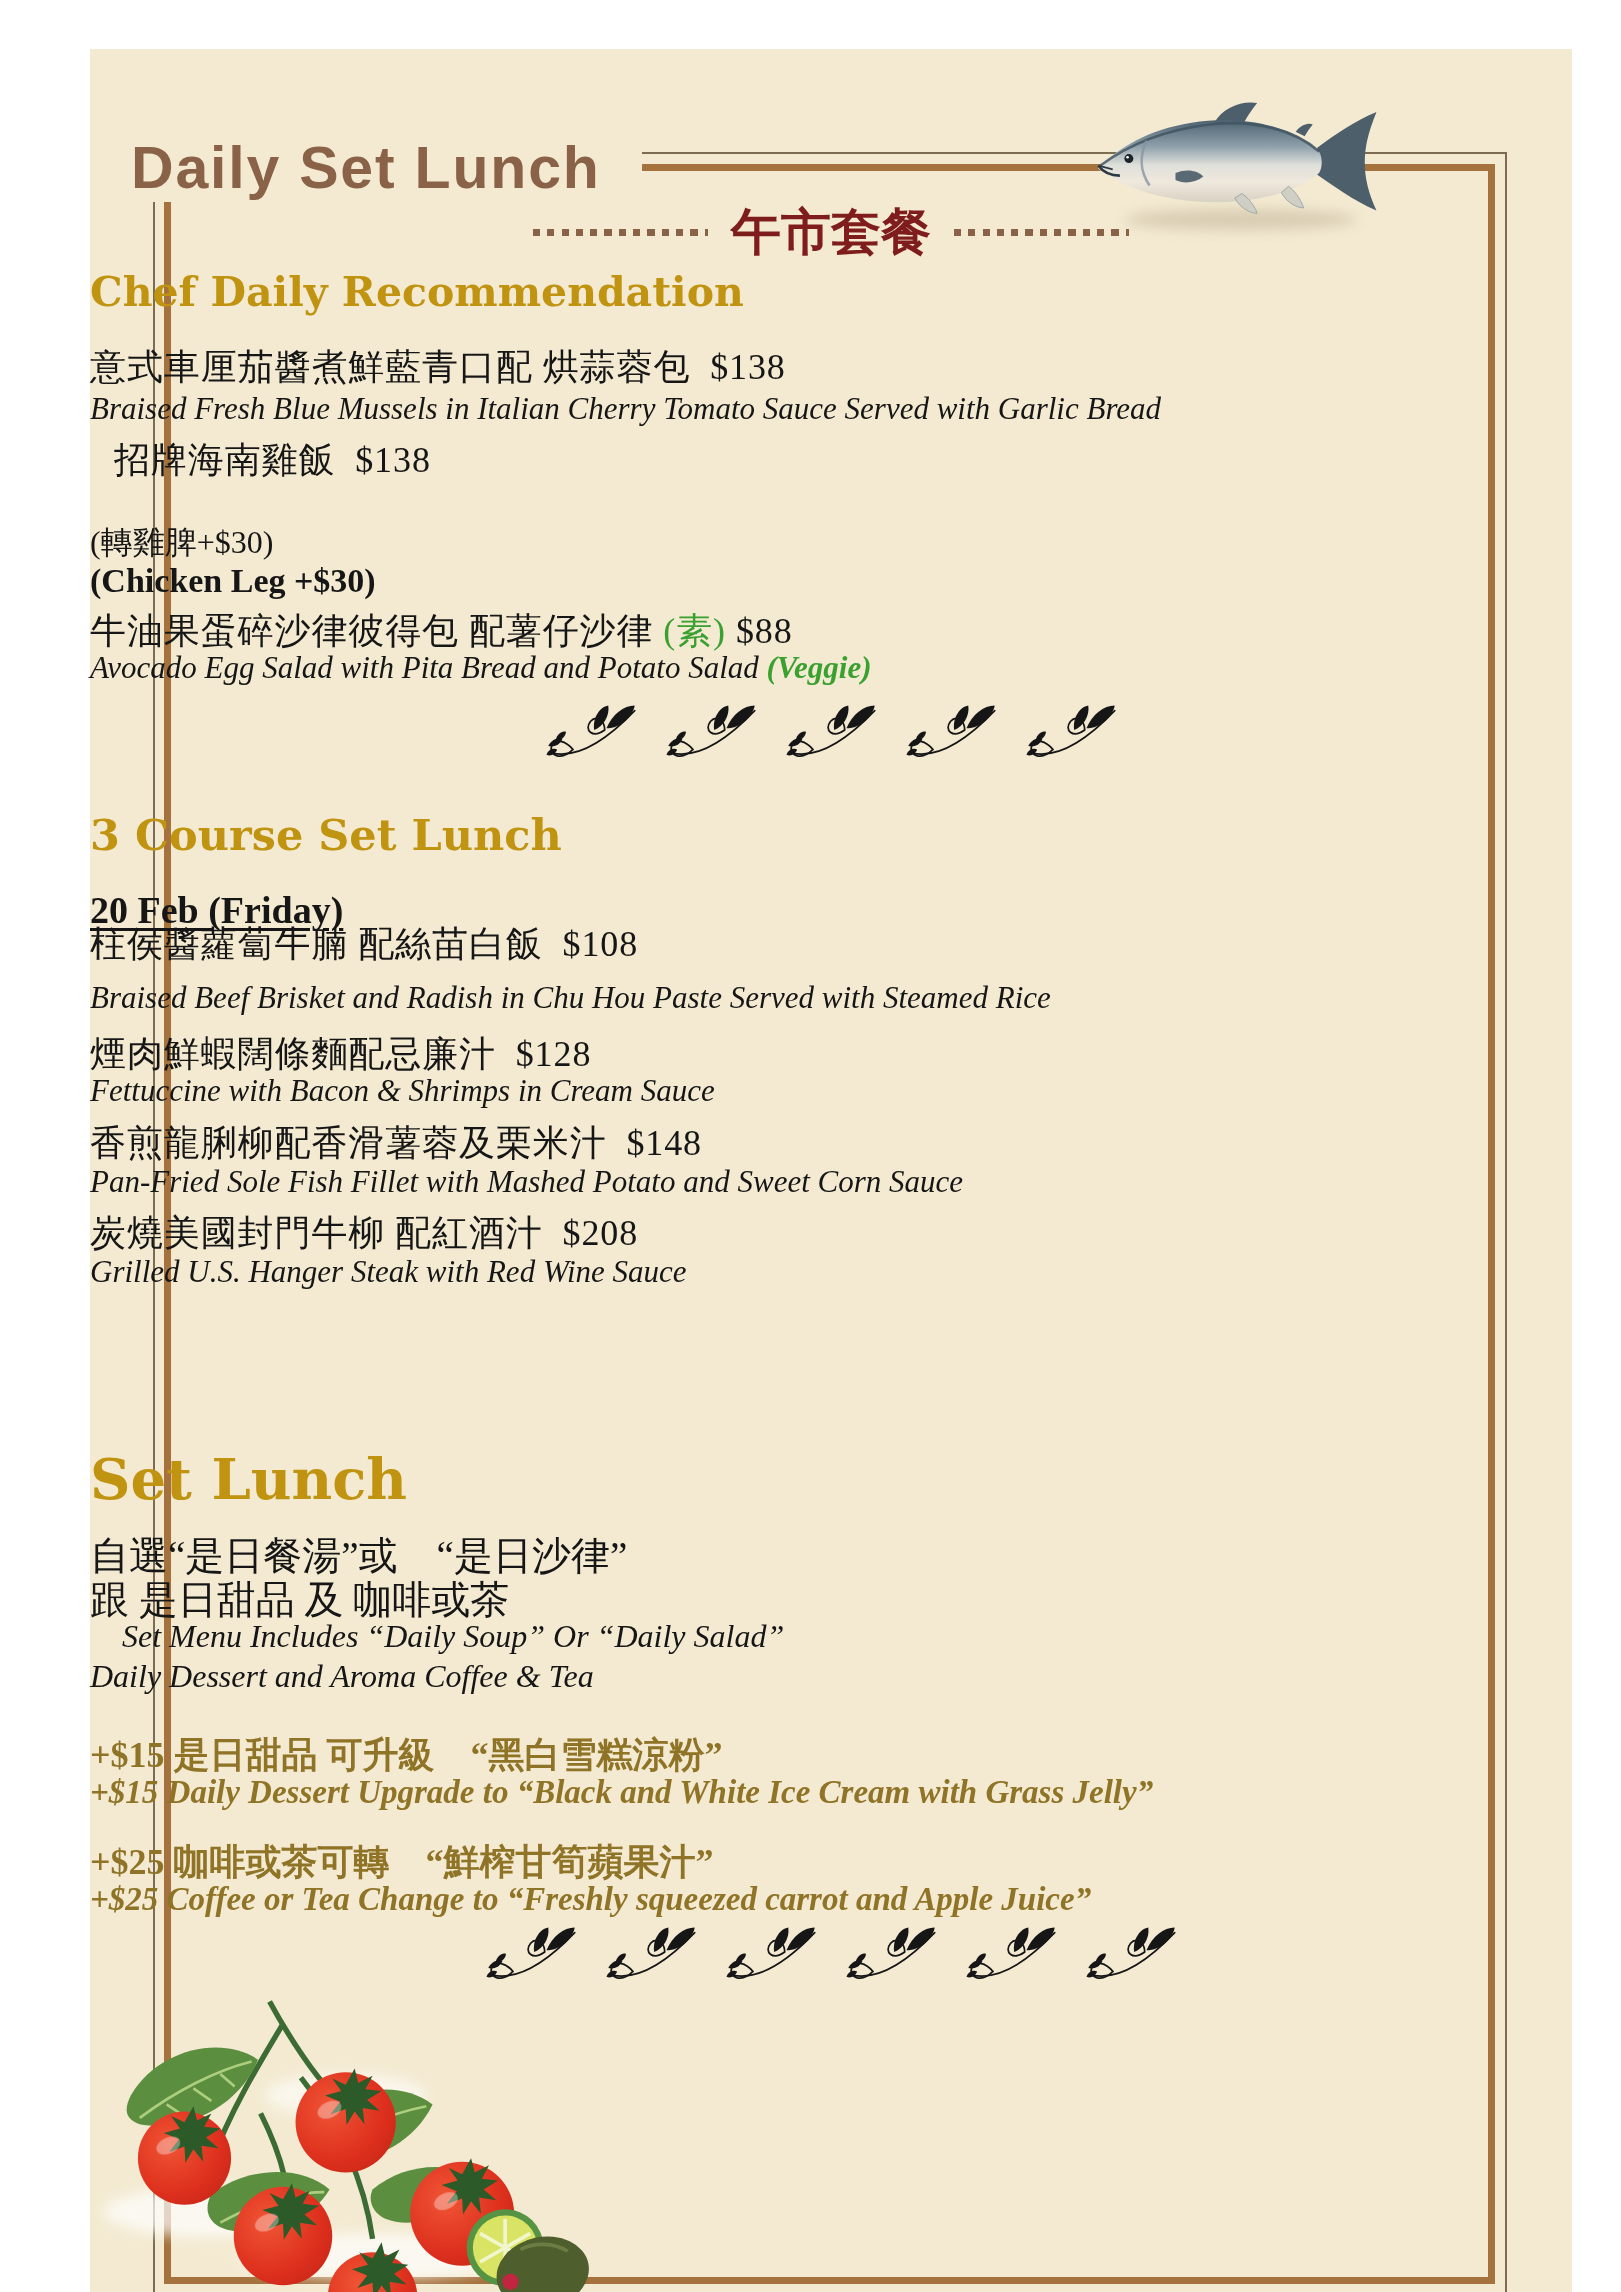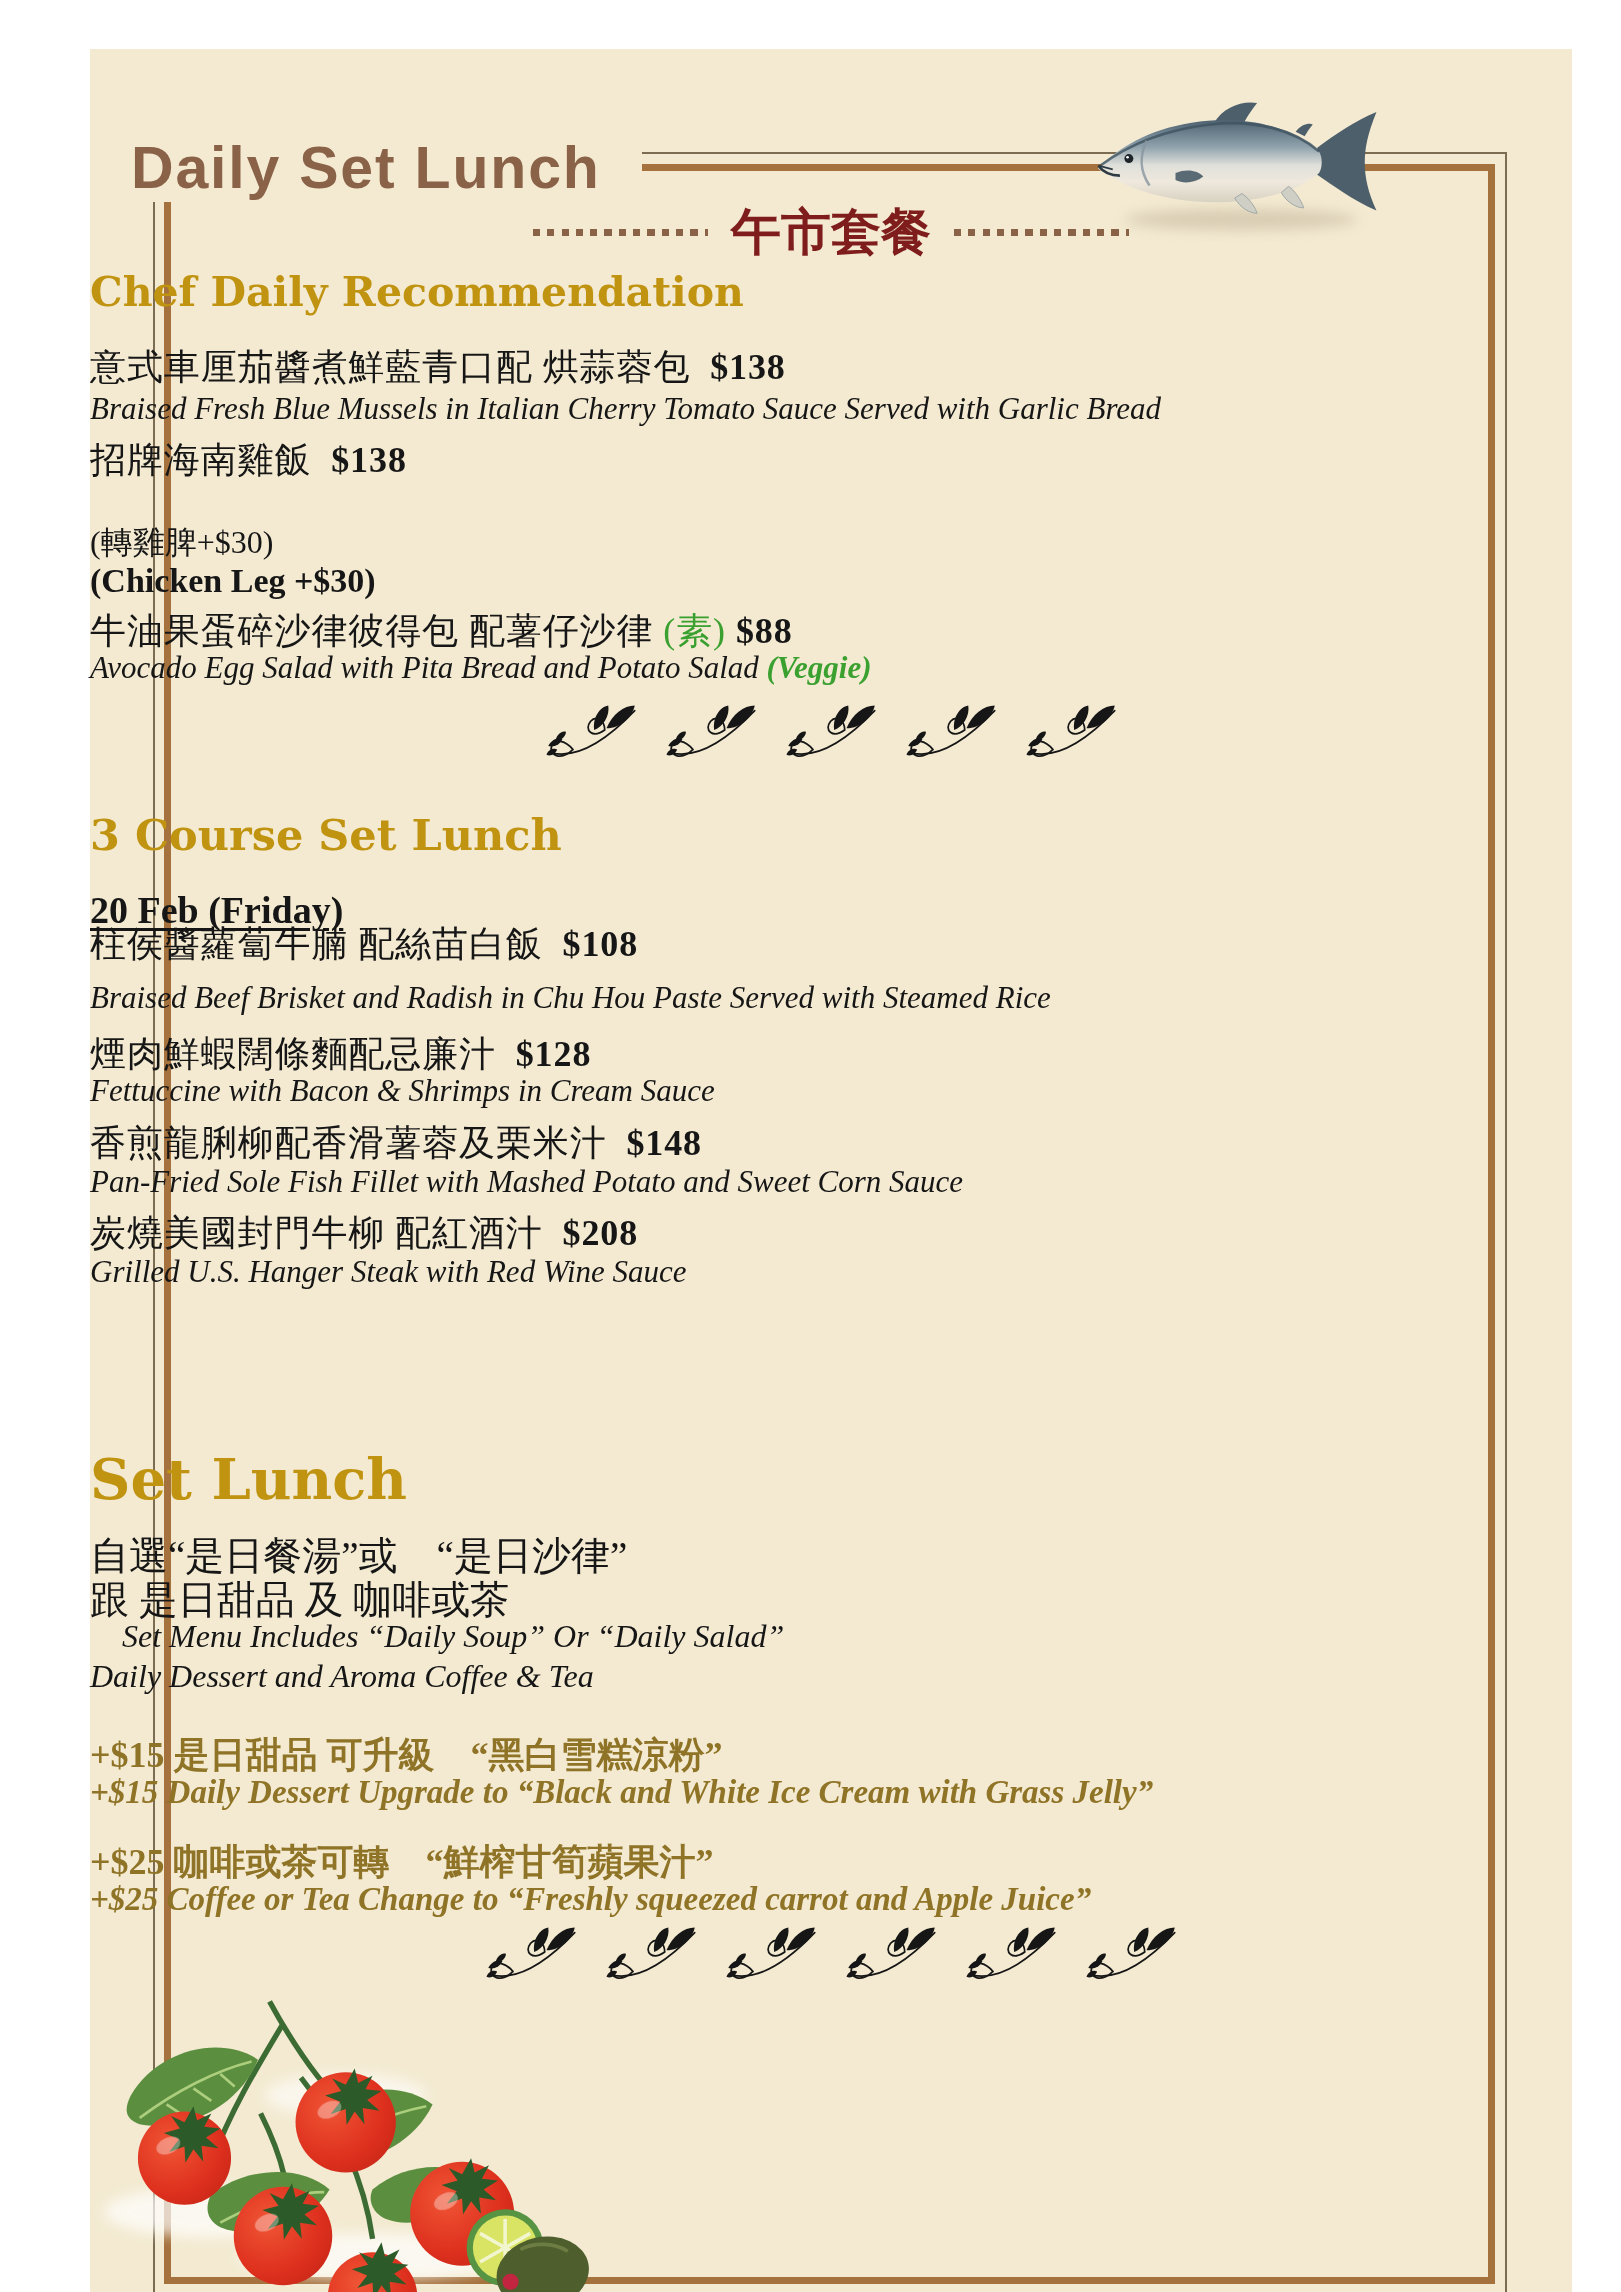--- a/index.html
+++ b/index.html
@@ -12,21 +12,21 @@
   
   .title-wrap{top:85px; z-index:6;}
   .title-wrap .title{display:inline-block; background:#f3ead1; padding:0 41px; font-family:"Liberation Sans", sans-serif; font-weight:bold; font-size:59px; color:#8a6248; letter-spacing:1.8px;}
   .subtitle-wrap{top:150px; z-index:6; display:flex; justify-content:center; align-items:center; gap:23px;}
   .subtitle-zh{font-size:50px; color:#7f1d1d; font-weight:bold;}
   .dotted-rule{width:175px; height:7.2px; background:repeating-linear-gradient(90deg,#8a6248 0 7.2px, transparent 7.2px 14.3px);}
   .gold-heading{font-family:"DejaVu Serif", serif; font-weight:bold; color:#c09310;}
   .chef-heading{top:219px; font-size:41px;}
   .zh-line{font-size:36px; letter-spacing:0.9px;}
   .en-line{font-family:"Liberation Serif", serif; font-style:italic; font-size:31px;}
-  .price{font-family:"Liberation Serif", serif; font-weight:bold; font-style:normal;margin-top:20px;}
+  .price{font-family:"Liberation Serif", serif; font-weight:normal; font-style:normal;margin-top:20px;}
   .note-zh{font-size:32px;}
   .note-en{font-size:34px; font-weight:bold;}
   .green{color:#3aa02f;}
   .three-heading{top:761px; font-size:43px;}
   .date-line{top:839px; font-size:38px; font-weight:bold; text-decoration:underline; text-decoration-thickness:2.7px; text-underline-offset:5.4px;}
   .setlunch-heading{top:1397px; font-size:56px;}
   .inc-zh{font-size:39px;}
   .inc-en{font-size:32px;}
   .upg-zh{font-size:36px; font-weight:bold; color:#8f7326;}
   .upg-en{font-size:33px; font-weight:bold; font-style:italic; color:#8f7326;}
@@ -86,21 +86,21 @@
     <span class="dotted-rule"></span>
   </div>
 
   <div class="line gold-heading chef-heading">Chef Daily Recommendation</div>
 
   <div class="line zh-line" style="top:294px;">
     <span>意式車厘茄醬煮鮮藍青口配 烘蒜蓉包</span>&nbsp;&nbsp;<span class="price">$138</span>
   </div>
   <div class="line en-line" style="top:342px;">Braised Fresh Blue Mussels in Italian Cherry Tomato Sauce Served with Garlic Bread</div>
 
-  <div class="line zh-line" style="top:387px;">
+  <div class="line zh-line" style="top:387px;padding-left:24px;">
     <span>招牌海南雞飯</span>&nbsp;&nbsp;<span class="price">$138</span>
   </div>
   <div class="line note-zh" style="top:472px;">(轉雞脾+$30)</div>
   <div class="line note-en" style="top:513px;">(Chicken Leg +$30)</div>
 
   <div class="line zh-line" style="top:558px;">
     <span>牛油果蛋碎沙律彼得包 配薯仔沙律</span>&nbsp;<span class="green">(素)</span>&nbsp;<span class="price">$88</span>
   </div>
   <div class="line en-line" style="top:601px;">
     <span>Avocado Egg Salad with Pita Bread and Potato Salad</span>&nbsp;<span class="green" style="font-weight:bold;">(Veggie)</span>

